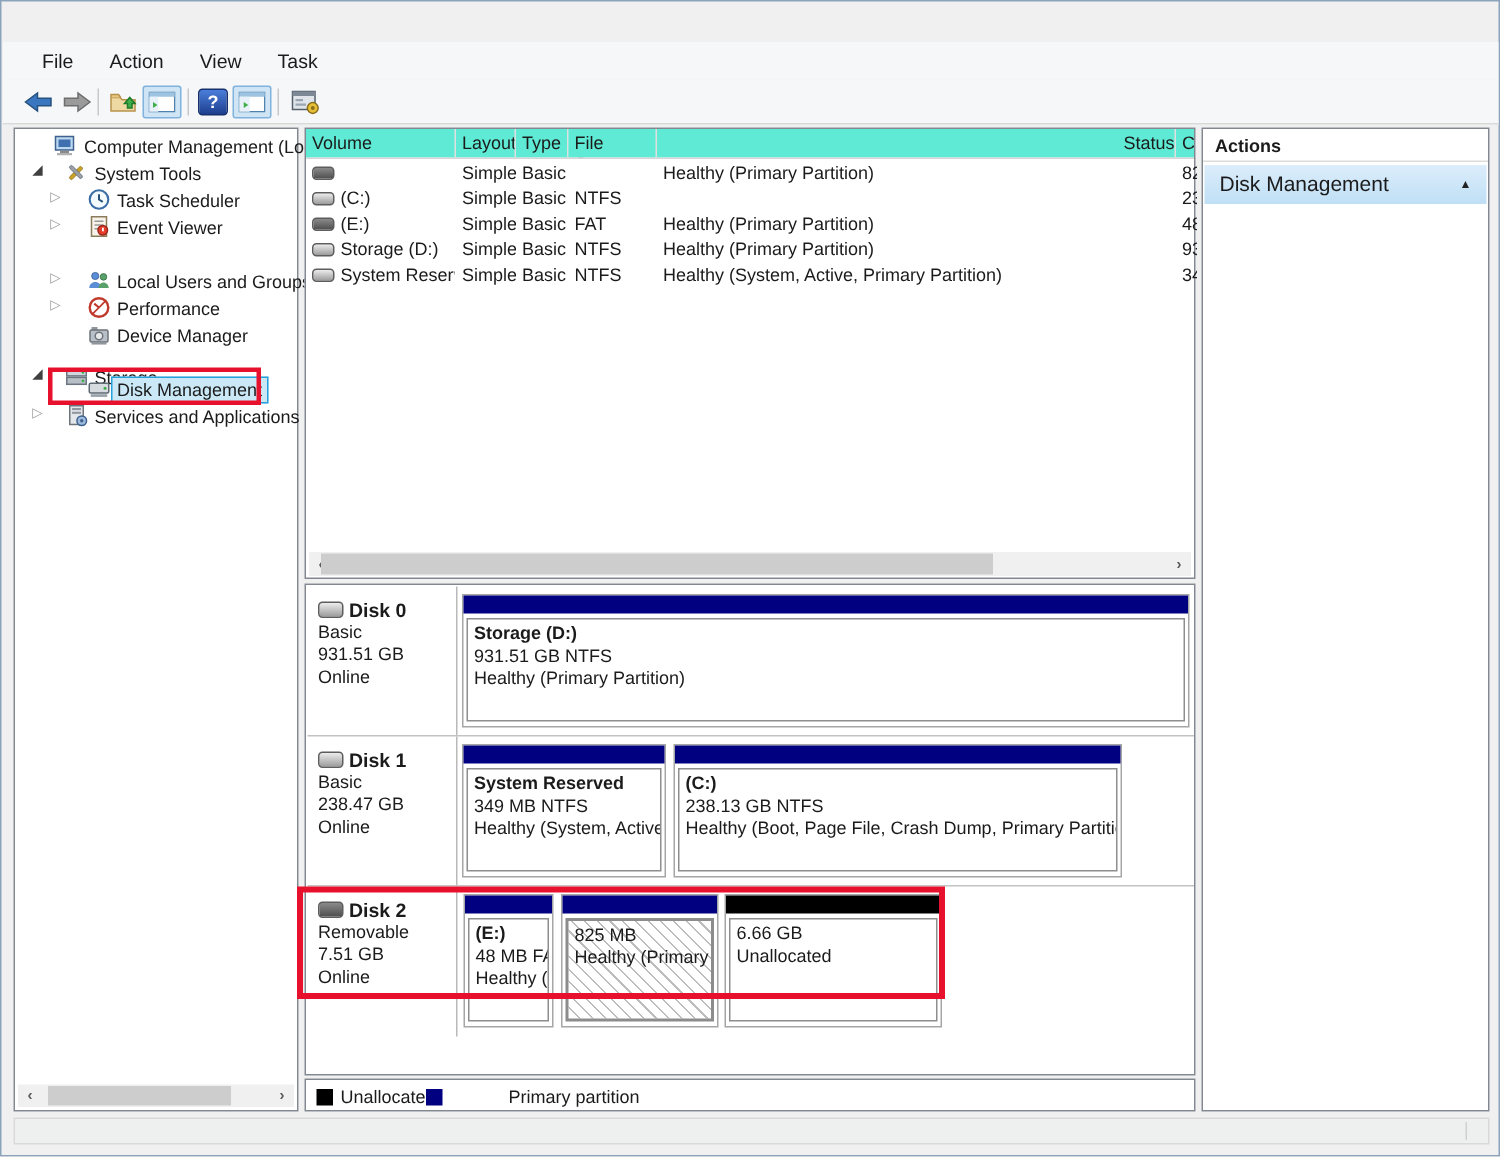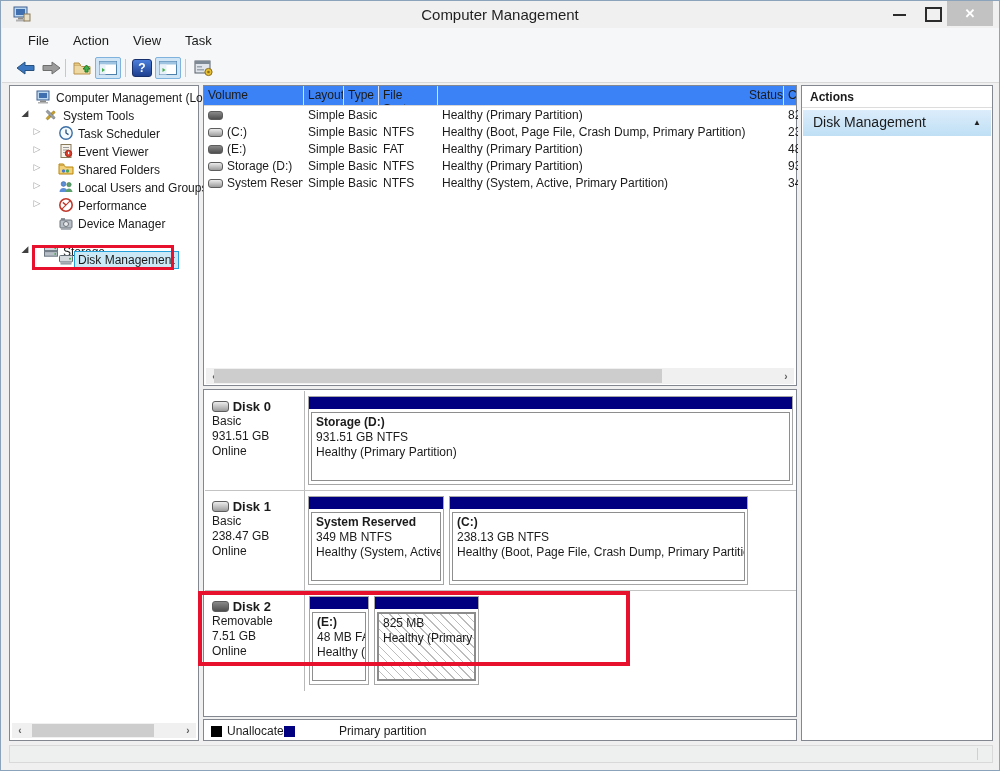--- a/index.html
+++ b/index.html
@@ -43,21 +43,21 @@
   .ticon svg{width:16px;height:16px;display:block;}
   .tlabel{position:absolute;top:1px;white-space:nowrap;font-size:12px;padding:1px 3px;}
   .tlabel.sel{background:#cbe8f6;border:1px solid #26a0da;top:0;}
   .tree-scroll{position:absolute;left:2px;right:2px;bottom:2px;height:15px;background:#f0f0f0;}
   
   .sb-arrow{position:absolute;top:0;width:16px;height:100%;color:#5a5a5a;font-size:10px;font-weight:bold;
     display:flex;align-items:center;justify-content:center;}
   .sb-thumb{position:absolute;top:1px;bottom:1px;background:#cdcdcd;}
   .mid-scroll{position:absolute;left:2px;right:2px;top:282px;height:16px;background:#f0f0f0;}
   
-  .vh{position:absolute;top:0;height:19px;border-right:1px solid #e0e0e0;padding:2px 0 0 4px;font-size:12px;background:#3b82f6;overflow:hidden;}
+  .vh{position:absolute;top:0;height:19px;border-right:1px solid #e0e0e0;padding:2px 0 0 4px;font-size:12px;background:#5eead4;overflow:hidden;}
   .vrow{position:absolute;left:0;width:100%;height:17px;}
   .vcell{position:absolute;top:1px;white-space:nowrap;overflow:hidden;font-size:12px;}
   .vol-head-underline{position:absolute;left:0;top:19px;width:100%;height:1px;background:#d6d6d6;}
   .drive{display:inline-block;width:15px;height:9px;border:1px solid #5d5d5d;border-radius:3px;
     background:linear-gradient(#ececec,#9c9c9c);vertical-align:-1px;}
   .drive.dark{background:linear-gradient(#8a8a8a,#4f4f4f);}
   .drive.big{width:17px;height:11px;}
   
   .drow{position:absolute;left:1px;width:591px;height:100px;border-bottom:1px solid #c3c3c3;}
   .drow:last-of-type{border-bottom:none;}
@@ -85,35 +85,20 @@
   .annot{position:absolute;border-style:solid;border-color:#e8112d;pointer-events:none;z-index:60;}
   
   .statusbar{position:absolute;left:8px;top:744px;width:984px;height:18px;background:#eef0f0;border:1px solid #d9d9d9;}
   .status-sep{position:absolute;left:967px;top:2px;bottom:2px;width:1px;background:#d0d0d0;}
 </style>
 </head>
 <body>
 
 <div class="window">
 
-  <div class="titlebar">
-    <span class="app-icon">
-      <svg viewBox="0 0 18 17">
-          <rect x="1" y="1" width="13" height="10" fill="#bcd7f0" stroke="#40618f"></rect>
-          <rect x="3" y="3" width="9" height="6" fill="#3f6fae"></rect>
-          <rect x="5" y="11.5" width="5" height="2" fill="#8a8a8a"></rect>
-          <rect x="3" y="13.5" width="9" height="2" fill="#b0b0b0"></rect>
-          <rect x="11" y="8" width="6" height="7" fill="#e8e0c8" stroke="#8a7b5a"></rect>
-        </svg>
-    </span>
-    <div class="title">Computer Management</div>
-    <div class="cap-btn btn-min"></div>
-    <div class="cap-btn btn-max"></div>
-    <div class="cap-btn btn-close"></div>
-  </div>
 
   <div class="menubar">
     <span class="menu-item">File</span>
     <span class="menu-item">Action</span>
     <span class="menu-item">View</span>
     <span class="menu-item">Task</span>
   </div>
 
   <div class="toolbar">
     <div class="tbtn" style="left:12px;width:24px;">
@@ -209,32 +194,20 @@
         <svg viewBox="0 0 16 16">
             <rect x="3" y="1.5" width="10" height="13" fill="#f7f3ea" stroke="#8a7b5a"></rect>
             <path d="M5 4.5h6M5 7h6M5 9.5h4" stroke="#9a9a9a"></path>
             <circle cx="10.5" cy="10.5" r="3.2" fill="#e23e2b" stroke="#9c2418"></circle>
             <rect x="10" y="8.8" width="1.2" height="2.4" fill="#fff"></rect>
           </svg>
         </span>
       <span class="tlabel" style="left:65px;">Event Viewer</span>
     </div>
 
-    <div class="trow" style="top:75px;">
-      <span class="exp c" style="left:21px;"></span>
-      <span class="ticon" style="left:48px;">
-        <svg viewBox="0 0 16 16">
-            <path d="M1 4.5h5l1.5 1.5H15V13H1z" fill="#f3d178" stroke="#b8860b"></path>
-            <path d="M1 4.5V3h4.5l1 1.5" fill="#e7c87f" stroke="#b8860b"></path>
-            <circle cx="5.5" cy="10" r="1.7" fill="#4d7cc7"></circle>
-            <circle cx="9.5" cy="10" r="1.7" fill="#4aa564"></circle>
-          </svg>
-        </span>
-      <span class="tlabel" style="left:65px;">Shared Folders</span>
-    </div>
 
     <div class="trow" style="top:93px;">
       <span class="exp c" style="left:21px;"></span>
       <span class="ticon" style="left:48px;">
         <svg viewBox="0 0 16 16">
             <circle cx="5.5" cy="5" r="2.4" fill="#5b8ed6" stroke="#32578c" stroke-width="0.5"></circle>
             <path d="M1.5 13c0-2.4 1.8-4 4-4s4 1.6 4 4z" fill="#5b8ed6"></path>
             <circle cx="11" cy="5.6" r="2.2" fill="#59a06b" stroke="#2f6a3f" stroke-width="0.5"></circle>
             <path d="M7.6 13c.2-2.2 1.7-3.6 3.4-3.6 1.8 0 3.3 1.5 3.5 3.6z" fill="#59a06b"></path>
           </svg>
@@ -283,20 +256,33 @@
       <span class="ticon" style="left:48px;">
         <svg viewBox="0 0 16 16">
             <rect x="1.5" y="4.5" width="13" height="6.5" rx="1" fill="#d6dbe0" stroke="#5f6a73"></rect>
             <circle cx="12" cy="7.8" r="1" fill="#3fae49"></circle>
             <rect x="2.5" y="11.8" width="11" height="1.8" fill="#9aa2aa"></rect>
           </svg>
         </span>
       <span class="tlabel sel" style="left:64px;">Disk Management</span>
     </div>
 
+    <div class="trow" style="top:183px;">
+      <span class="exp c" style="left:9px;"></span>
+      <span class="ticon" style="left:33px;">
+        <svg viewBox="0 0 16 16">
+            <rect x="3.5" y="1.5" width="9" height="12.5" fill="#e3e7ec" stroke="#6d737a"></rect>
+            <rect x="5" y="3" width="6" height="1.4" fill="#8f969e"></rect>
+            <rect x="5" y="5.5" width="6" height="1.4" fill="#8f969e"></rect>
+            <circle cx="11.5" cy="11.5" r="3.2" fill="#9ebbdd" stroke="#3d5f8c"></circle>
+            <circle cx="11.5" cy="11.5" r="1.1" fill="#3d5f8c"></circle>
+          </svg>
+        </span>
+      <span class="tlabel" style="left:50px;">Services and Applications</span>
+    </div>
 
     <div class="tree-scroll">
       <div class="sb-arrow" style="left:0;">‹</div>
       <div class="sb-thumb" style="left:20px;width:122px;"></div>
       <div class="sb-arrow" style="right:0;">›</div>
     </div>
   </div>
 
   <div class="pane vol-pane">
     <div class="vh" style="left:0;width:100px;">Volume</div>
@@ -315,21 +301,20 @@
       <span class="vcell" style="left:179px;width:55px;"></span>
       <span class="vcell" style="left:238px;width:342px;">Healthy (Primary Partition)</span>
       <span class="vcell" style="left:584px;width:10px;">82</span>
     </div>
     <div class="vrow" style="top:38px;">
       <span class="vcell" style="left:4px;width:16px;"><span class="drive"></span></span>
       <span class="vcell" style="left:23px;width:76px;">(C:)</span>
       <span class="vcell" style="left:104px;width:36px;">Simple</span>
       <span class="vcell" style="left:144px;width:31px;">Basic</span>
       <span class="vcell" style="left:179px;width:55px;">NTFS</span>
-      <span class="vcell" style="left:238px;width:342px;">Healthy (Boot, Page File, Crash Dump, Primary Partition)</span>
       <span class="vcell" style="left:584px;width:10px;">23</span>
     </div>
     <div class="vrow" style="top:55px;">
       <span class="vcell" style="left:4px;width:16px;"><span class="drive dark"></span></span>
       <span class="vcell" style="left:23px;width:76px;">(E:)</span>
       <span class="vcell" style="left:104px;width:36px;">Simple</span>
       <span class="vcell" style="left:144px;width:31px;">Basic</span>
       <span class="vcell" style="left:179px;width:55px;">FAT</span>
       <span class="vcell" style="left:238px;width:342px;">Healthy (Primary Partition)</span>
       <span class="vcell" style="left:584px;width:10px;">48</span>
@@ -420,20 +405,28 @@
         </div>
       </div>
       <div class="part" style="left:169px;width:105px;">
         <div class="pbar"></div>
         <div class="pbox hatch">
           <div class="pl b"></div>
           <div class="pl">825 MB</div>
           <div class="pl">Healthy (Primary</div>
         </div>
       </div>
+      <div class="part" style="left:278px;width:145px;">
+        <div class="pbar unalloc"></div>
+        <div class="pbox">
+          <div class="pl b"></div>
+          <div class="pl">6.66 GB</div>
+          <div class="pl">Unallocated</div>
+        </div>
+      </div>
     </div>
   </div>
 
   <div class="pane legend-bar">
     <div class="leg-item" style="left:7px;">
       <span class="swatch" style="background:#000000;"></span>
       <span>Unallocated</span>
     </div>
     <div class="leg-item" style="left:80px;gap:44px;">
       <span class="swatch" style="background:#000080;"></span>

